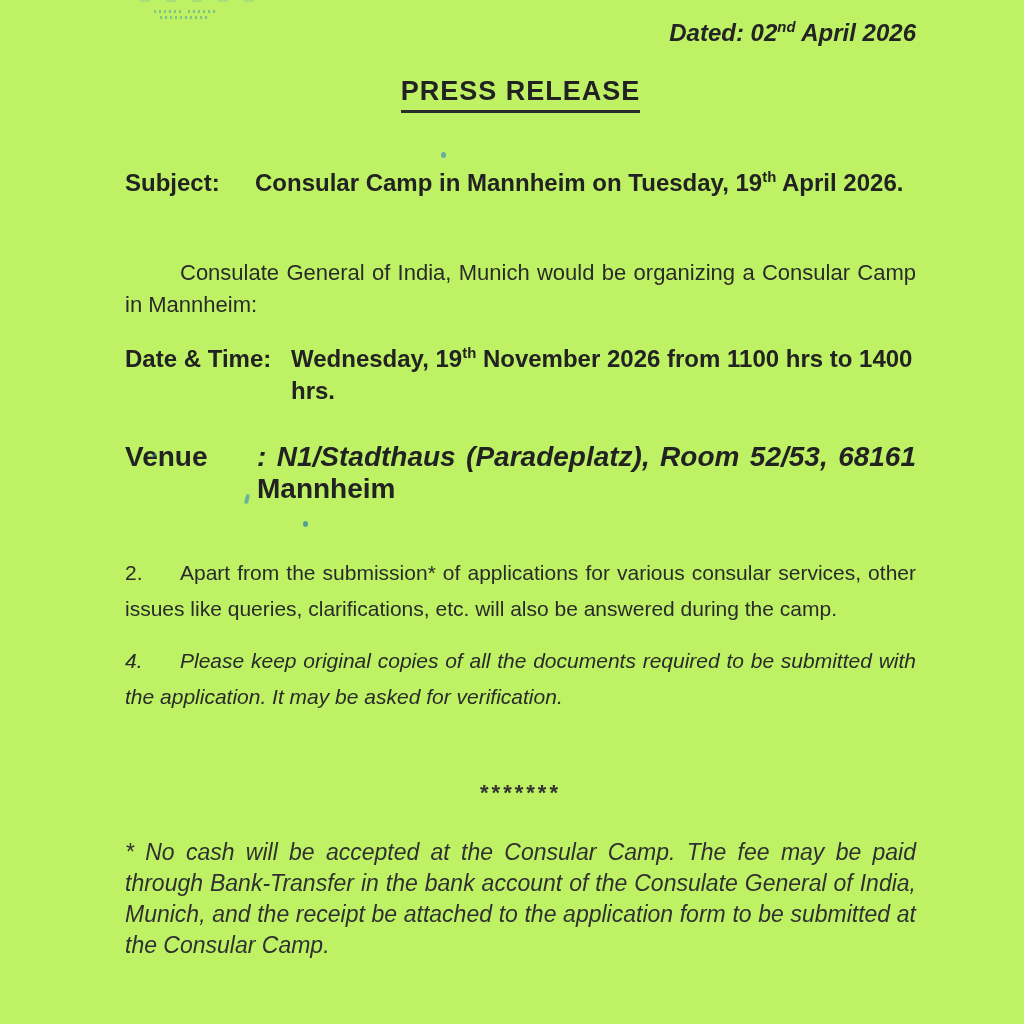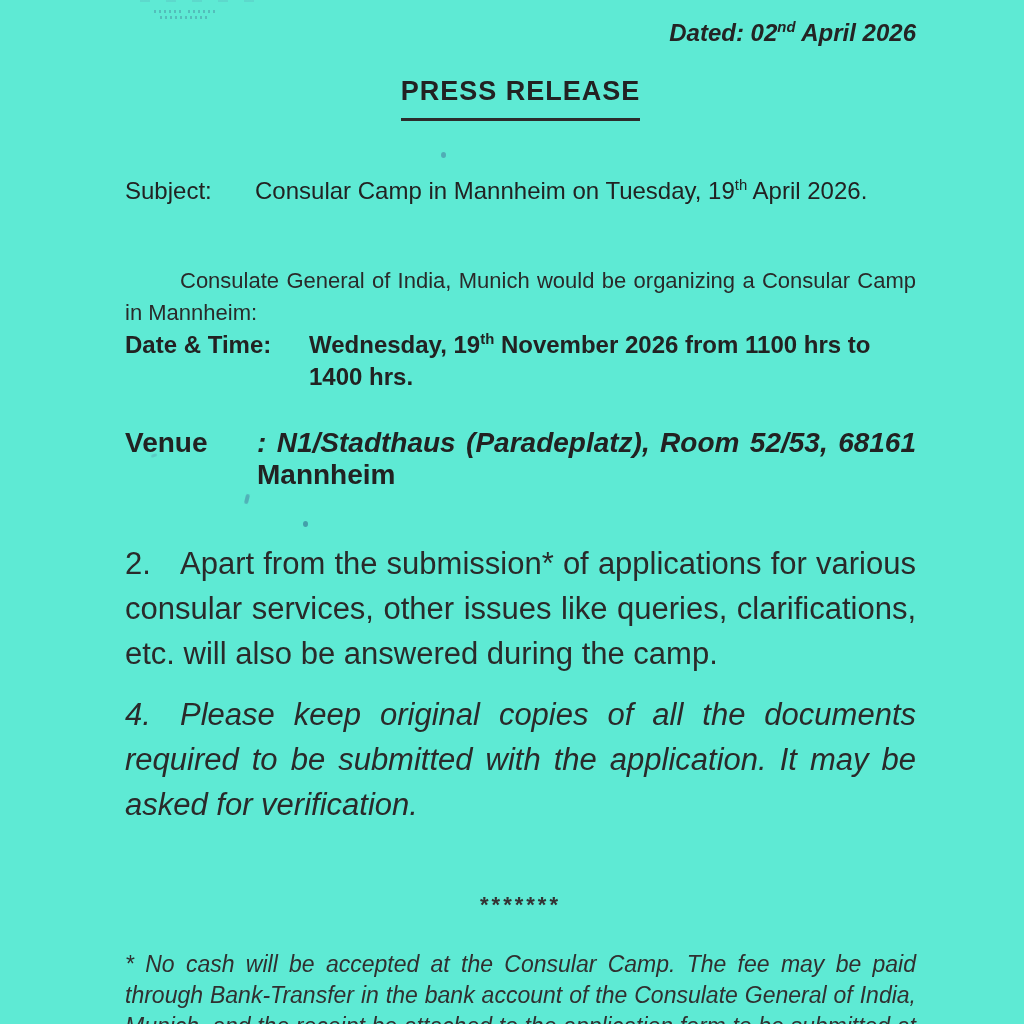--- a/index.html
+++ b/index.html
@@ -4,21 +4,21 @@
 <style>
   html, body {
     margin: 0;
     padding: 0;
     background: #ffffff;
   }
   .page {
     position: relative;
     width: 1024px;
     height: 1024px;
-    background: #5eead4;
+    background: #bef264;
     overflow: hidden;
     font-family: "Liberation Sans", "DejaVu Sans", sans-serif;
     color: #2a2a2a;
     -webkit-font-smoothing: antialiased;
   }
   .content {
     padding: 0 108px 0 125px;
   }
 
   
@@ -43,51 +43,51 @@
     text-align: center;
     line-height: 34px;
   }
   .title {
     display: inline-block;
     font-size: 27px;
     font-weight: 700;
     letter-spacing: 1px;
     color: #222222;
     border-bottom: 3px solid #2c2c2c;
-    padding-bottom: 10px;
+    padding-bottom: 2px;
   }
 
   
   .subject-row {
     margin-top: 54px;
     display: flex;
     font-size: 24px;
-    font-weight: 400;
+    font-weight: 700;
     color: #222222;
     line-height: 32px;
   }
   .subject-label { width: 130px; flex: 0 0 auto; }
 
   
   .intro {
     margin-top: 58px;
     font-size: 22px;
     line-height: 32px;
     text-indent: 55px;
     text-align: justify;
   }
 
   
   .dt-row {
+    margin-top: 22px;
     display: flex;
     font-size: 24px;
     font-weight: 700;
     color: #222222;
     line-height: 32px;
-    gap: 18px;
   }
   .dt-label { width: 166px; flex: 0 0 auto; }
 
   
   .venue-row {
     margin-top: 34px;
     display: flex;
     font-size: 28px;
     font-weight: 700;
     color: #222222;
@@ -96,22 +96,22 @@
   .venue-label { width: 132px; flex: 0 0 auto; }
   .venue-body { flex: 1 1 auto; }
   .venue-line1 {
     text-align: justify;
     text-align-last: justify;
     font-style: italic;
   }
 
   
   .para {
-    font-size: 31px;
-    line-height: 45px;
+    font-size: 21px;
+    line-height: 36px;
     text-align: justify;
   }
   .num {
     display: inline-block;
     width: 55px;
   }
   .para-2 { margin-top: 50px; }
   .para-3 { margin-top: 18px; }
   .para-3 .emph { font-weight: 700; font-style: italic; }
   .para-4 { margin-top: 16px; font-style: italic; }

